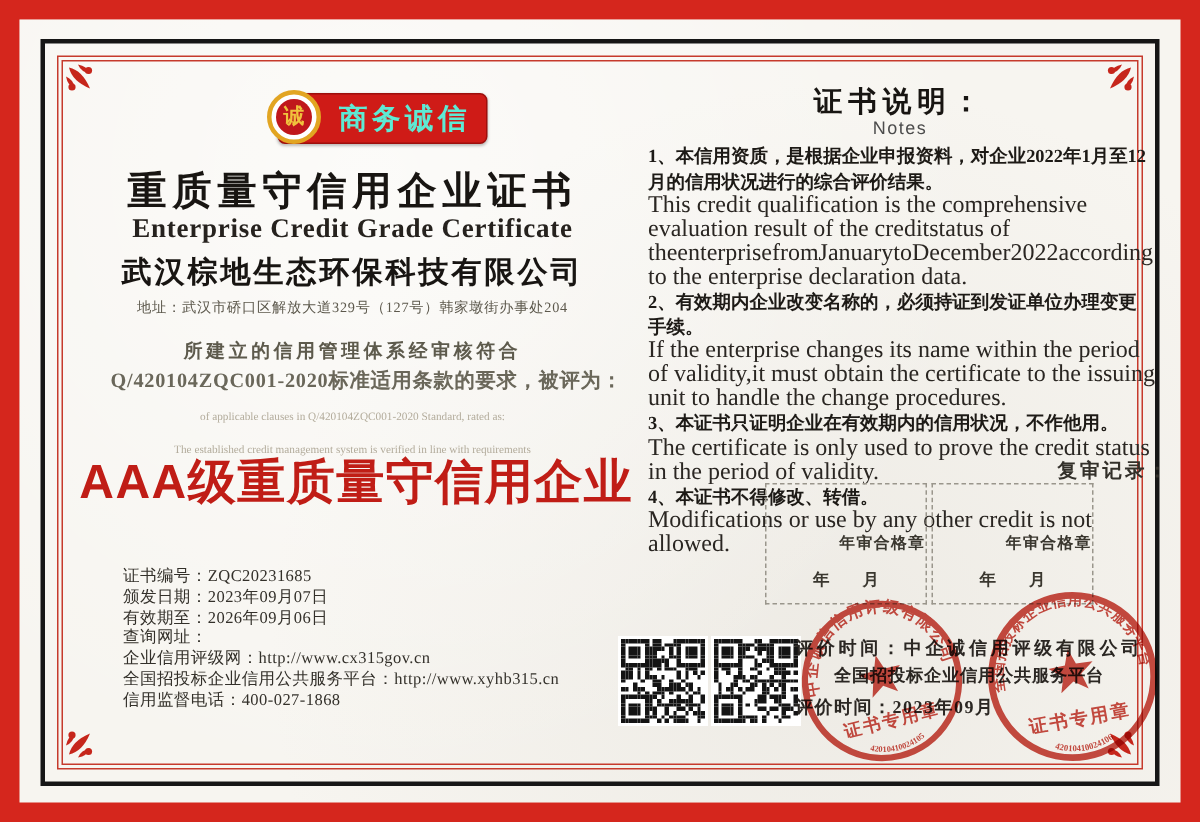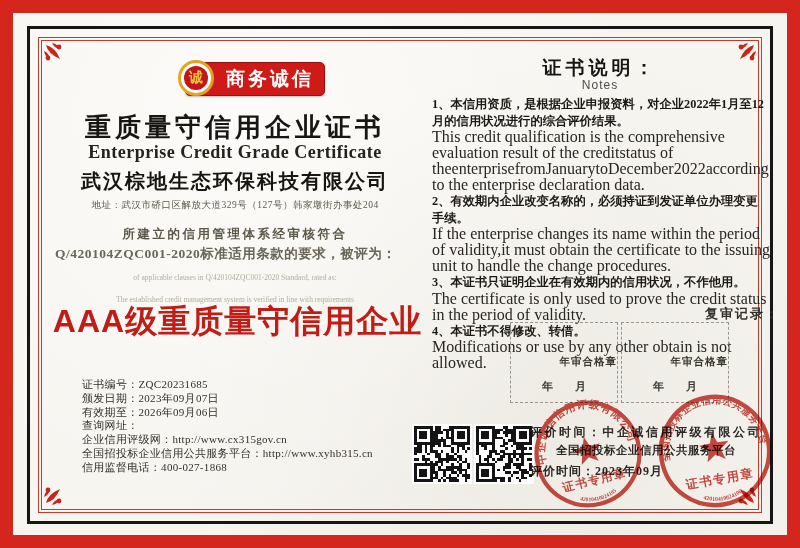--- a/index.html
+++ b/index.html
@@ -10,37 +10,37 @@
          background-image:radial-gradient(circle at 30% 20%, rgba(255,255,255,.6), rgba(0,0,0,0) 60%),
                           radial-gradient(circle at 70% 80%, rgba(210,205,195,.25), rgba(0,0,0,0) 55%);}
   .black-frame{position:absolute;left:27px;top:26px;right:27px;bottom:24px;border:3.5px solid #161616;}
   .red-frame{position:absolute;left:38px;top:37px;right:38px;bottom:35px;border:1px solid #c63a2c;}
   .red-frame::after{content:"";position:absolute;left:2px;top:2px;right:2px;bottom:2px;border:1px solid #c63a2c;}
   .orn{position:absolute;width:24px;height:24px;color:#c6261b;}
   
   .badge{position:absolute;left:185px;top:62px;width:138px;height:32px;background:#cf1b17;
          border-radius:5px;border:1px solid #9e0f0c;display:flex;align-items:center;justify-content:flex-end;
          box-shadow:0 1px 2px rgba(0,0,0,.25);}
-  .badge-label{color:#ffffff;font-weight:bold;font-size:19px;letter-spacing:3px;padding-right:10px;
+  .badge-label{color:#5eead4;font-weight:bold;font-size:19px;letter-spacing:3px;padding-right:10px;
                font-family:"Liberation Sans","DejaVu Sans",sans-serif;}
   .logo{position:absolute;left:-8px;top:-3px;width:30px;height:30px;border-radius:50%;
         background:#fff;border:3px solid #e2a522;display:flex;align-items:center;justify-content:center;}
   .logo-in{width:24px;height:24px;border-radius:50%;background:#c0171c;color:#f0c23d;
            display:flex;align-items:center;justify-content:center;font-size:14px;font-weight:bold;}
   .title{position:absolute;left:55px;top:110px;width:360px;text-align:center;font-size:26px;
          font-weight:bold;color:#181512;letter-spacing:4px;}
   .subtitle{position:absolute;left:55px;top:142px;width:360px;text-align:center;font-size:18px;
             font-weight:bold;color:#26221e;letter-spacing:.5px;}
   .company{position:absolute;left:55px;top:168px;width:360px;text-align:center;font-size:20px;
            font-weight:bold;color:#181512;letter-spacing:2px;}
   .address{position:absolute;left:55px;top:199px;width:360px;text-align:center;font-size:9.5px;
            color:#5c584c;letter-spacing:.5px;}
   .assess1{position:absolute;left:55px;top:226px;width:360px;text-align:center;font-size:12.5px;
            font-weight:bold;color:#5d5a4c;letter-spacing:2.5px;}
-  .assess2{position:absolute;left:55px;top:245px;width:360px;text-align:left;font-size:13.5px;
+  .assess2{position:absolute;left:55px;top:245px;width:360px;text-align:right;font-size:13.5px;
            font-weight:bold;color:#6a675a;letter-spacing:.5px;}
   .assess-en{position:absolute;left:55px;width:360px;text-align:center;font-size:7.5px;color:#b3ac9c;}
   .rating{position:absolute;left:40px;top:300px;width:395px;text-align:center;font-size:32px;
           font-weight:bold;color:#c01d16;letter-spacing:1px;
           font-family:"Liberation Sans","DejaVu Sans",sans-serif;}
   .details{position:absolute;left:82px;top:378px;width:330px;font-size:11px;font-weight:normal;
            color:#33302a;line-height:13.8px;letter-spacing:.3px;}
   
   .notes-title{position:absolute;left:430px;top:55px;width:340px;text-align:center;font-size:19px;
                font-weight:bold;color:#181512;letter-spacing:4px;}
@@ -147,21 +147,21 @@
   <div class="notes-sub">Notes</div>
 
   <div class="notes-body">
     <div class="n-zh">1、本信用资质，是根据企业申报资料，对企业2022年1月至12月的信用状况进行的综合评价结果。</div>
     <div class="n-en">This credit qualification is the comprehensive evaluation result of the creditstatus of theenterprisefromJanuarytoDecember2022according to the enterprise declaration data.</div>
     <div class="n-zh">2、有效期内企业改变名称的，必须持证到发证单位办理变更手续。</div>
     <div class="n-en">If the enterprise changes its name within the period of validity,it must obtain the certificate to the issuing unit to handle the change procedures.</div>
     <div class="n-zh">3、本证书只证明企业在有效期内的信用状况，不作他用。</div>
     <div class="n-en">The certificate is only used to prove the credit status in the period of validity.</div>
     <div class="n-zh">4、本证书不得修改、转借。</div>
-    <div class="n-en">Modifications or use by any other obtain is not allowed.</div>
+    <div class="n-en">Modifications or use by any other credit is not allowed.</div>
   </div>
 
   <div class="review-title">复审记录：</div>
   <div class="rbox" style="left:510px;">
     <div class="stamp-lbl">年审合格章</div>
     <div class="date-lbl">年　　月</div>
   </div>
   <div class="rbox" style="left:621px;">
     <div class="stamp-lbl">年审合格章</div>
     <div class="date-lbl">年　　月</div>

